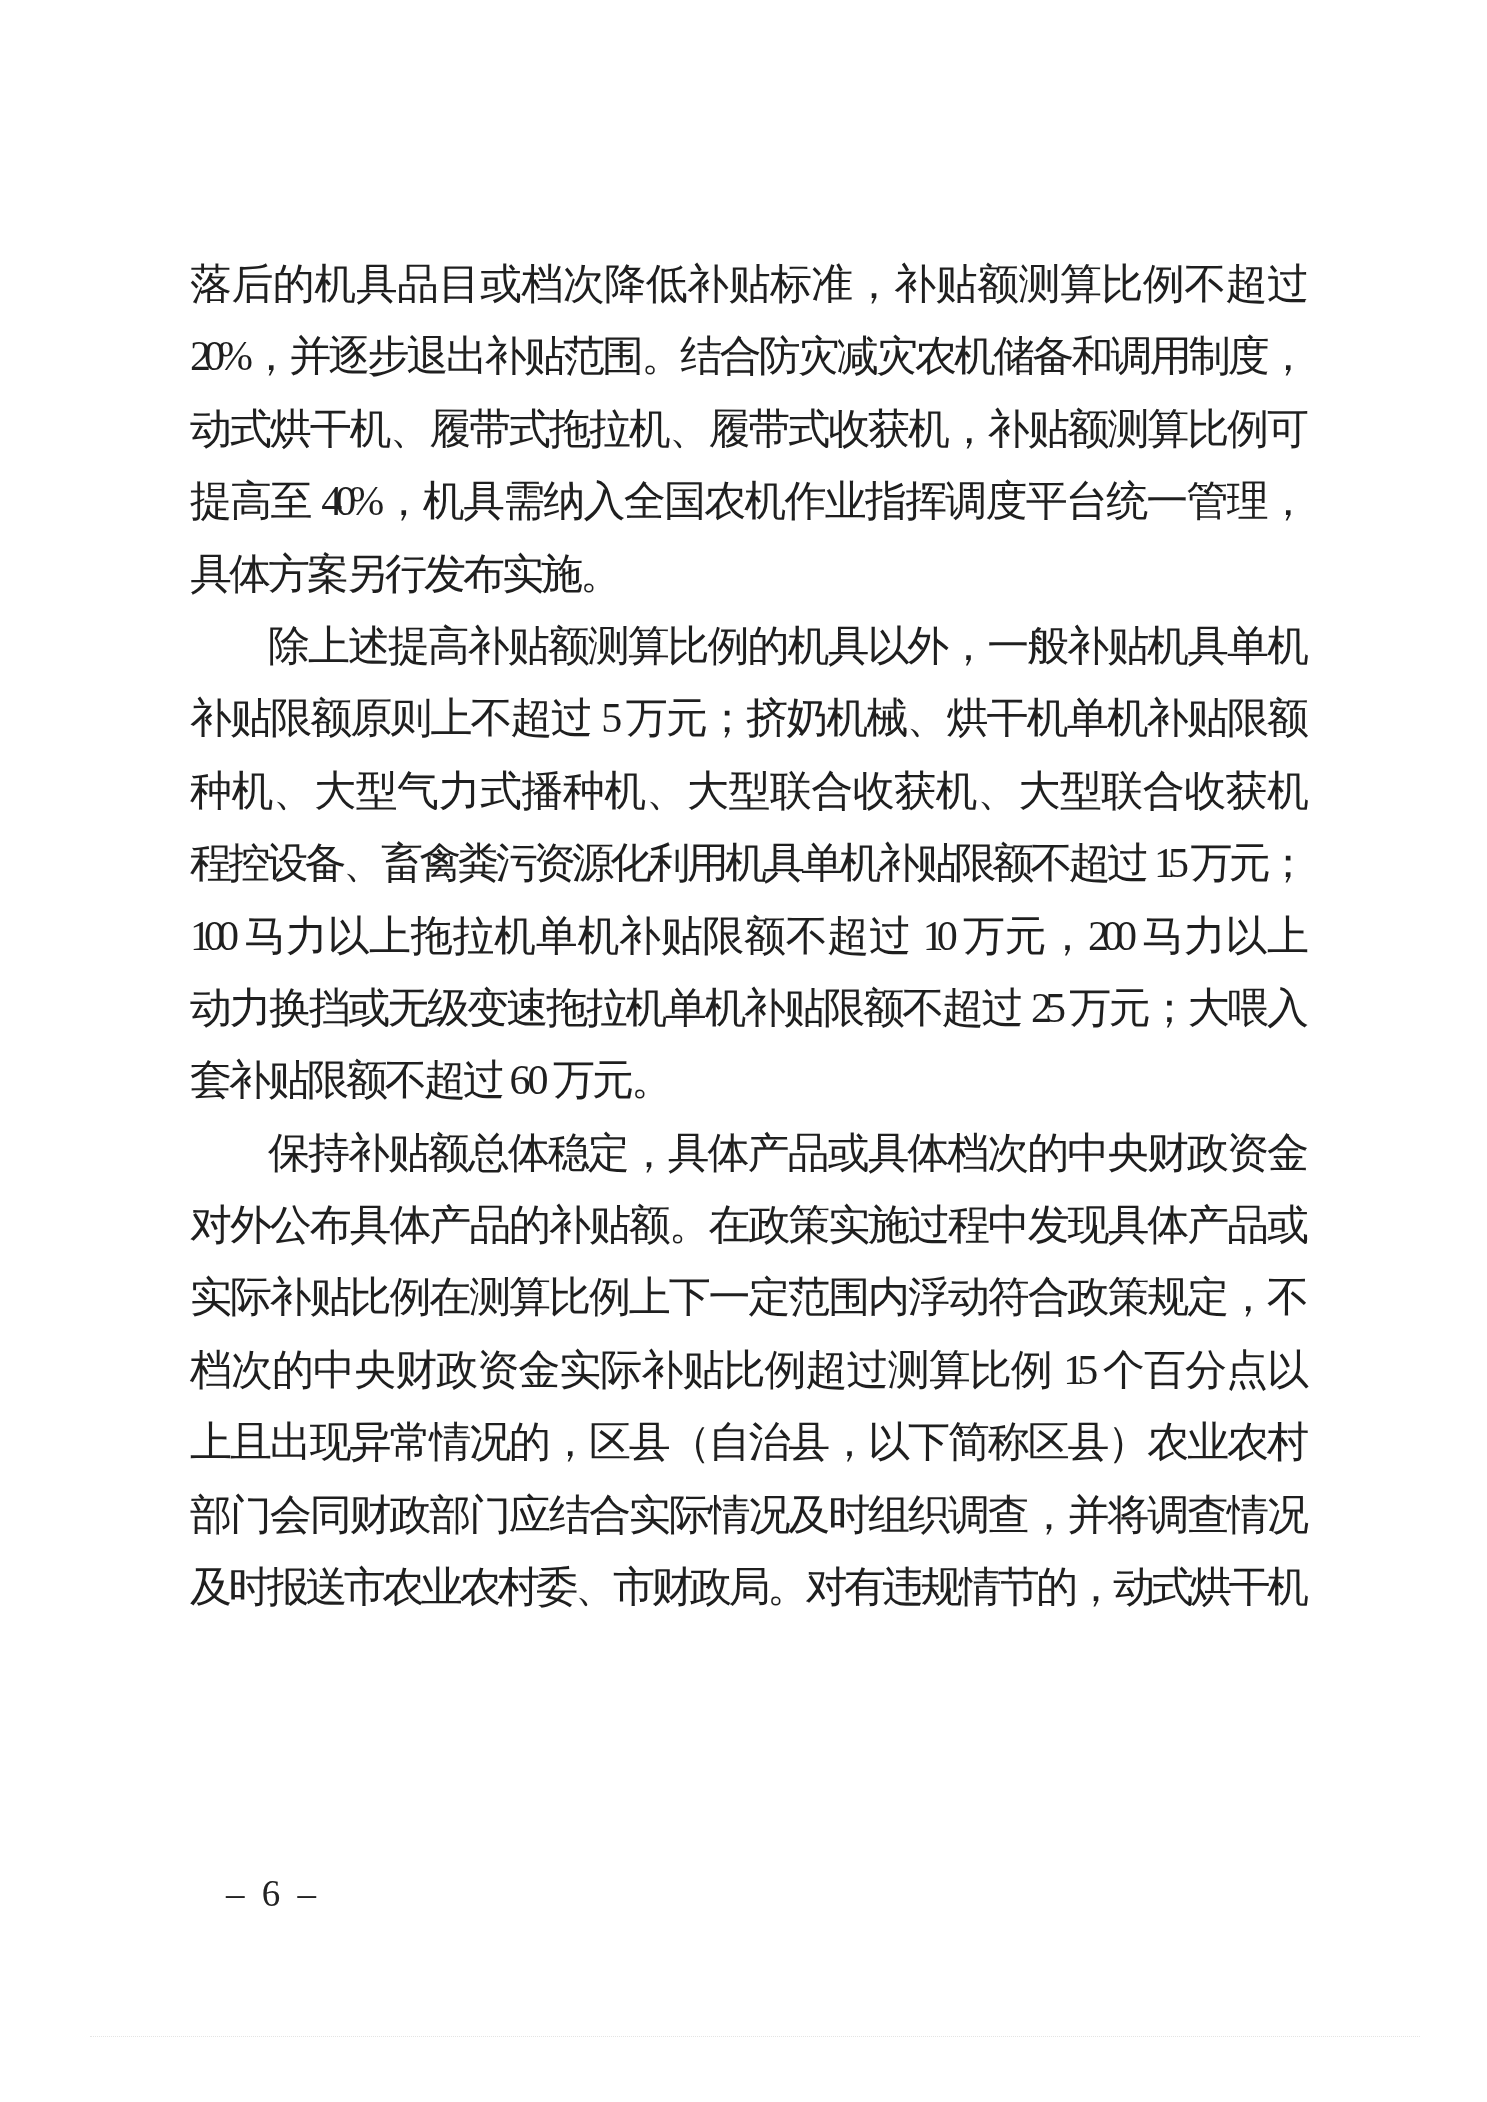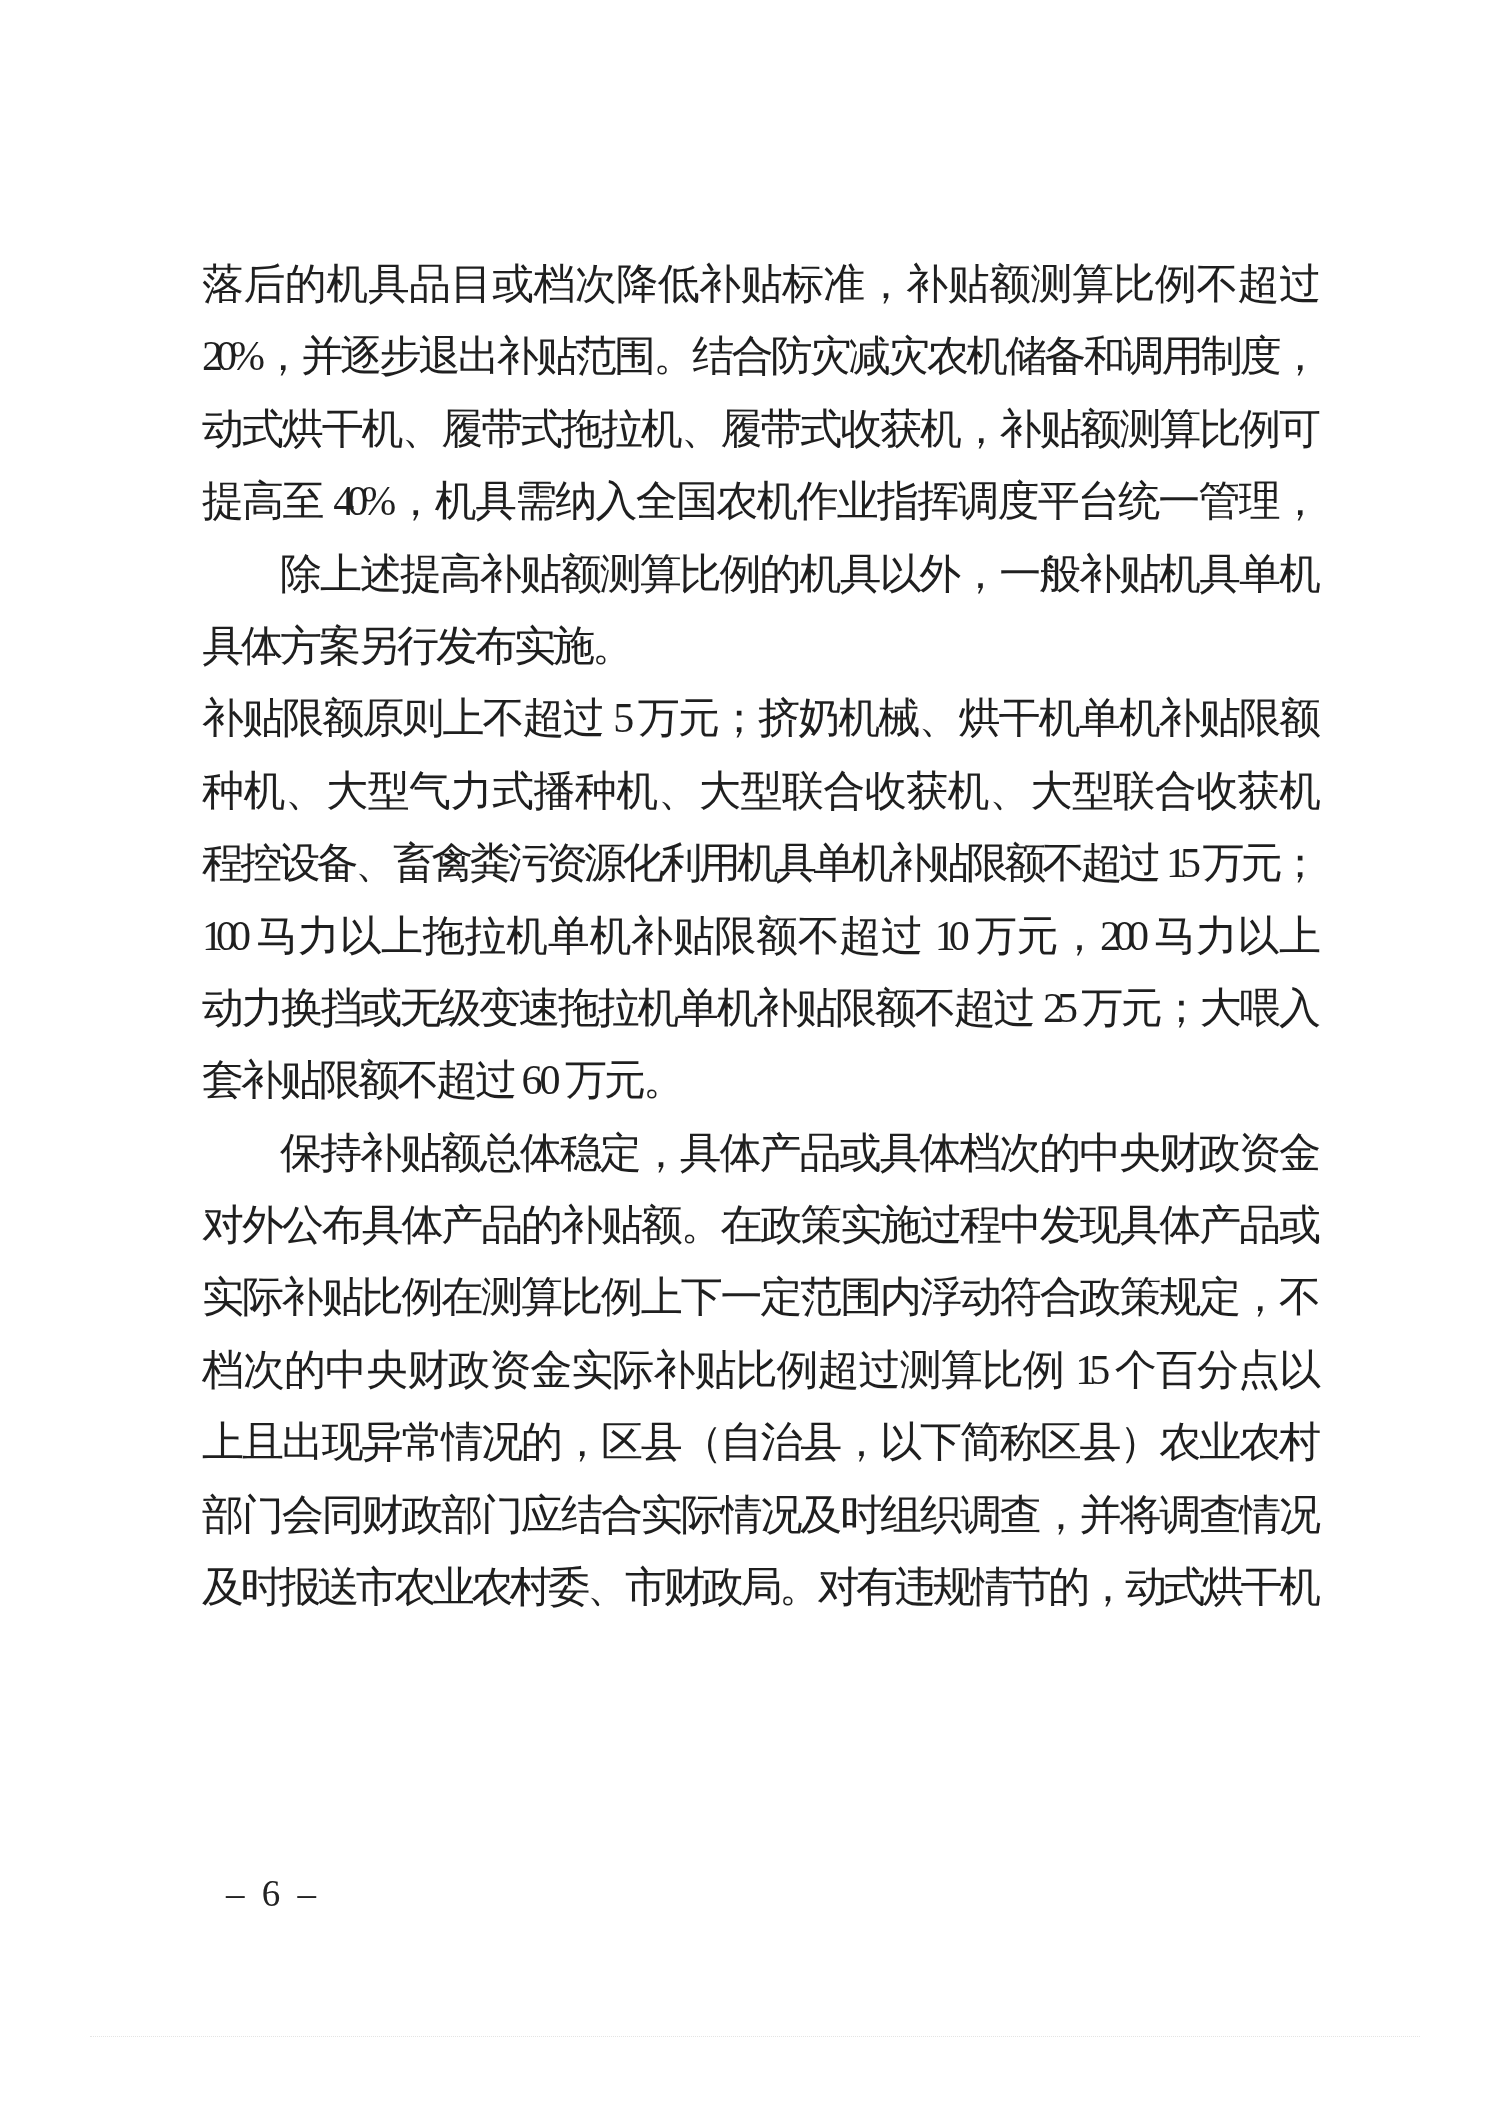--- a/index.html
+++ b/index.html
@@ -12,21 +12,21 @@
     width: 1487px;
     height: 2102px;
     background: #ffffff;
     overflow: hidden;
     font-family: "Liberation Serif", "DejaVu Serif", serif;
     color: #1f1f1f;
   }
   
   .text-block {
     position: absolute;
-    left: 202px;
+    left: 190px;
     top: 248px;
     width: 1112px;
   }
   .line {
     height: 72.4px;
     line-height: 72.4px;
     font-size: 42px;
     white-space: nowrap;
     color: #1f1f1f;
     font-weight: 400;
@@ -70,22 +70,22 @@
 </head>
 <body>
 
 <div class="page">
 
   <div class="text-block">
     <div class="line fill">落后的机具品目或档次降低补贴标准，补贴额测算比例不超过</div>
     <div class="line fill">20%，并逐步退出补贴范围。结合防灾减灾农机储备和调用制度，</div>
     <div class="line fill">动式烘干机、履带式拖拉机、履带式收获机，补贴额测算比例可</div>
     <div class="line fill">提高至 40%，机具需纳入全国农机作业指挥调度平台统一管理，</div>
+    <div class="line endp">具体方案另行发布实施。</div>
     <div class="line fill indent">除上述提高补贴额测算比例的机具以外，一般补贴机具单机</div>
-    <div class="line endp">具体方案另行发布实施。</div>
     <div class="line fill">补贴限额原则上不超过 5 万元；挤奶机械、烘干机单机补贴限额</div>
     <div class="line fill">种机、大型气力式播种机、大型联合收获机、大型联合收获机</div>
     <div class="line fill">程控设备、畜禽粪污资源化利用机具单机补贴限额不超过 15 万元；</div>
     <div class="line fill">100 马力以上拖拉机单机补贴限额不超过 10 万元，200 马力以上</div>
     <div class="line fill">动力换挡或无级变速拖拉机单机补贴限额不超过 25 万元；大喂入</div>
     <div class="line endp">套补贴限额不超过 60 万元。</div>
     <div class="line fill indent">保持补贴额总体稳定，具体产品或具体档次的中央财政资金</div>
     <div class="line fill">对外公布具体产品的补贴额。在政策实施过程中发现具体产品或</div>
     <div class="line fill">实际补贴比例在测算比例上下一定范围内浮动符合政策规定，不</div>
     <div class="line fill">档次的中央财政资金实际补贴比例超过测算比例 15 个百分点以</div>

